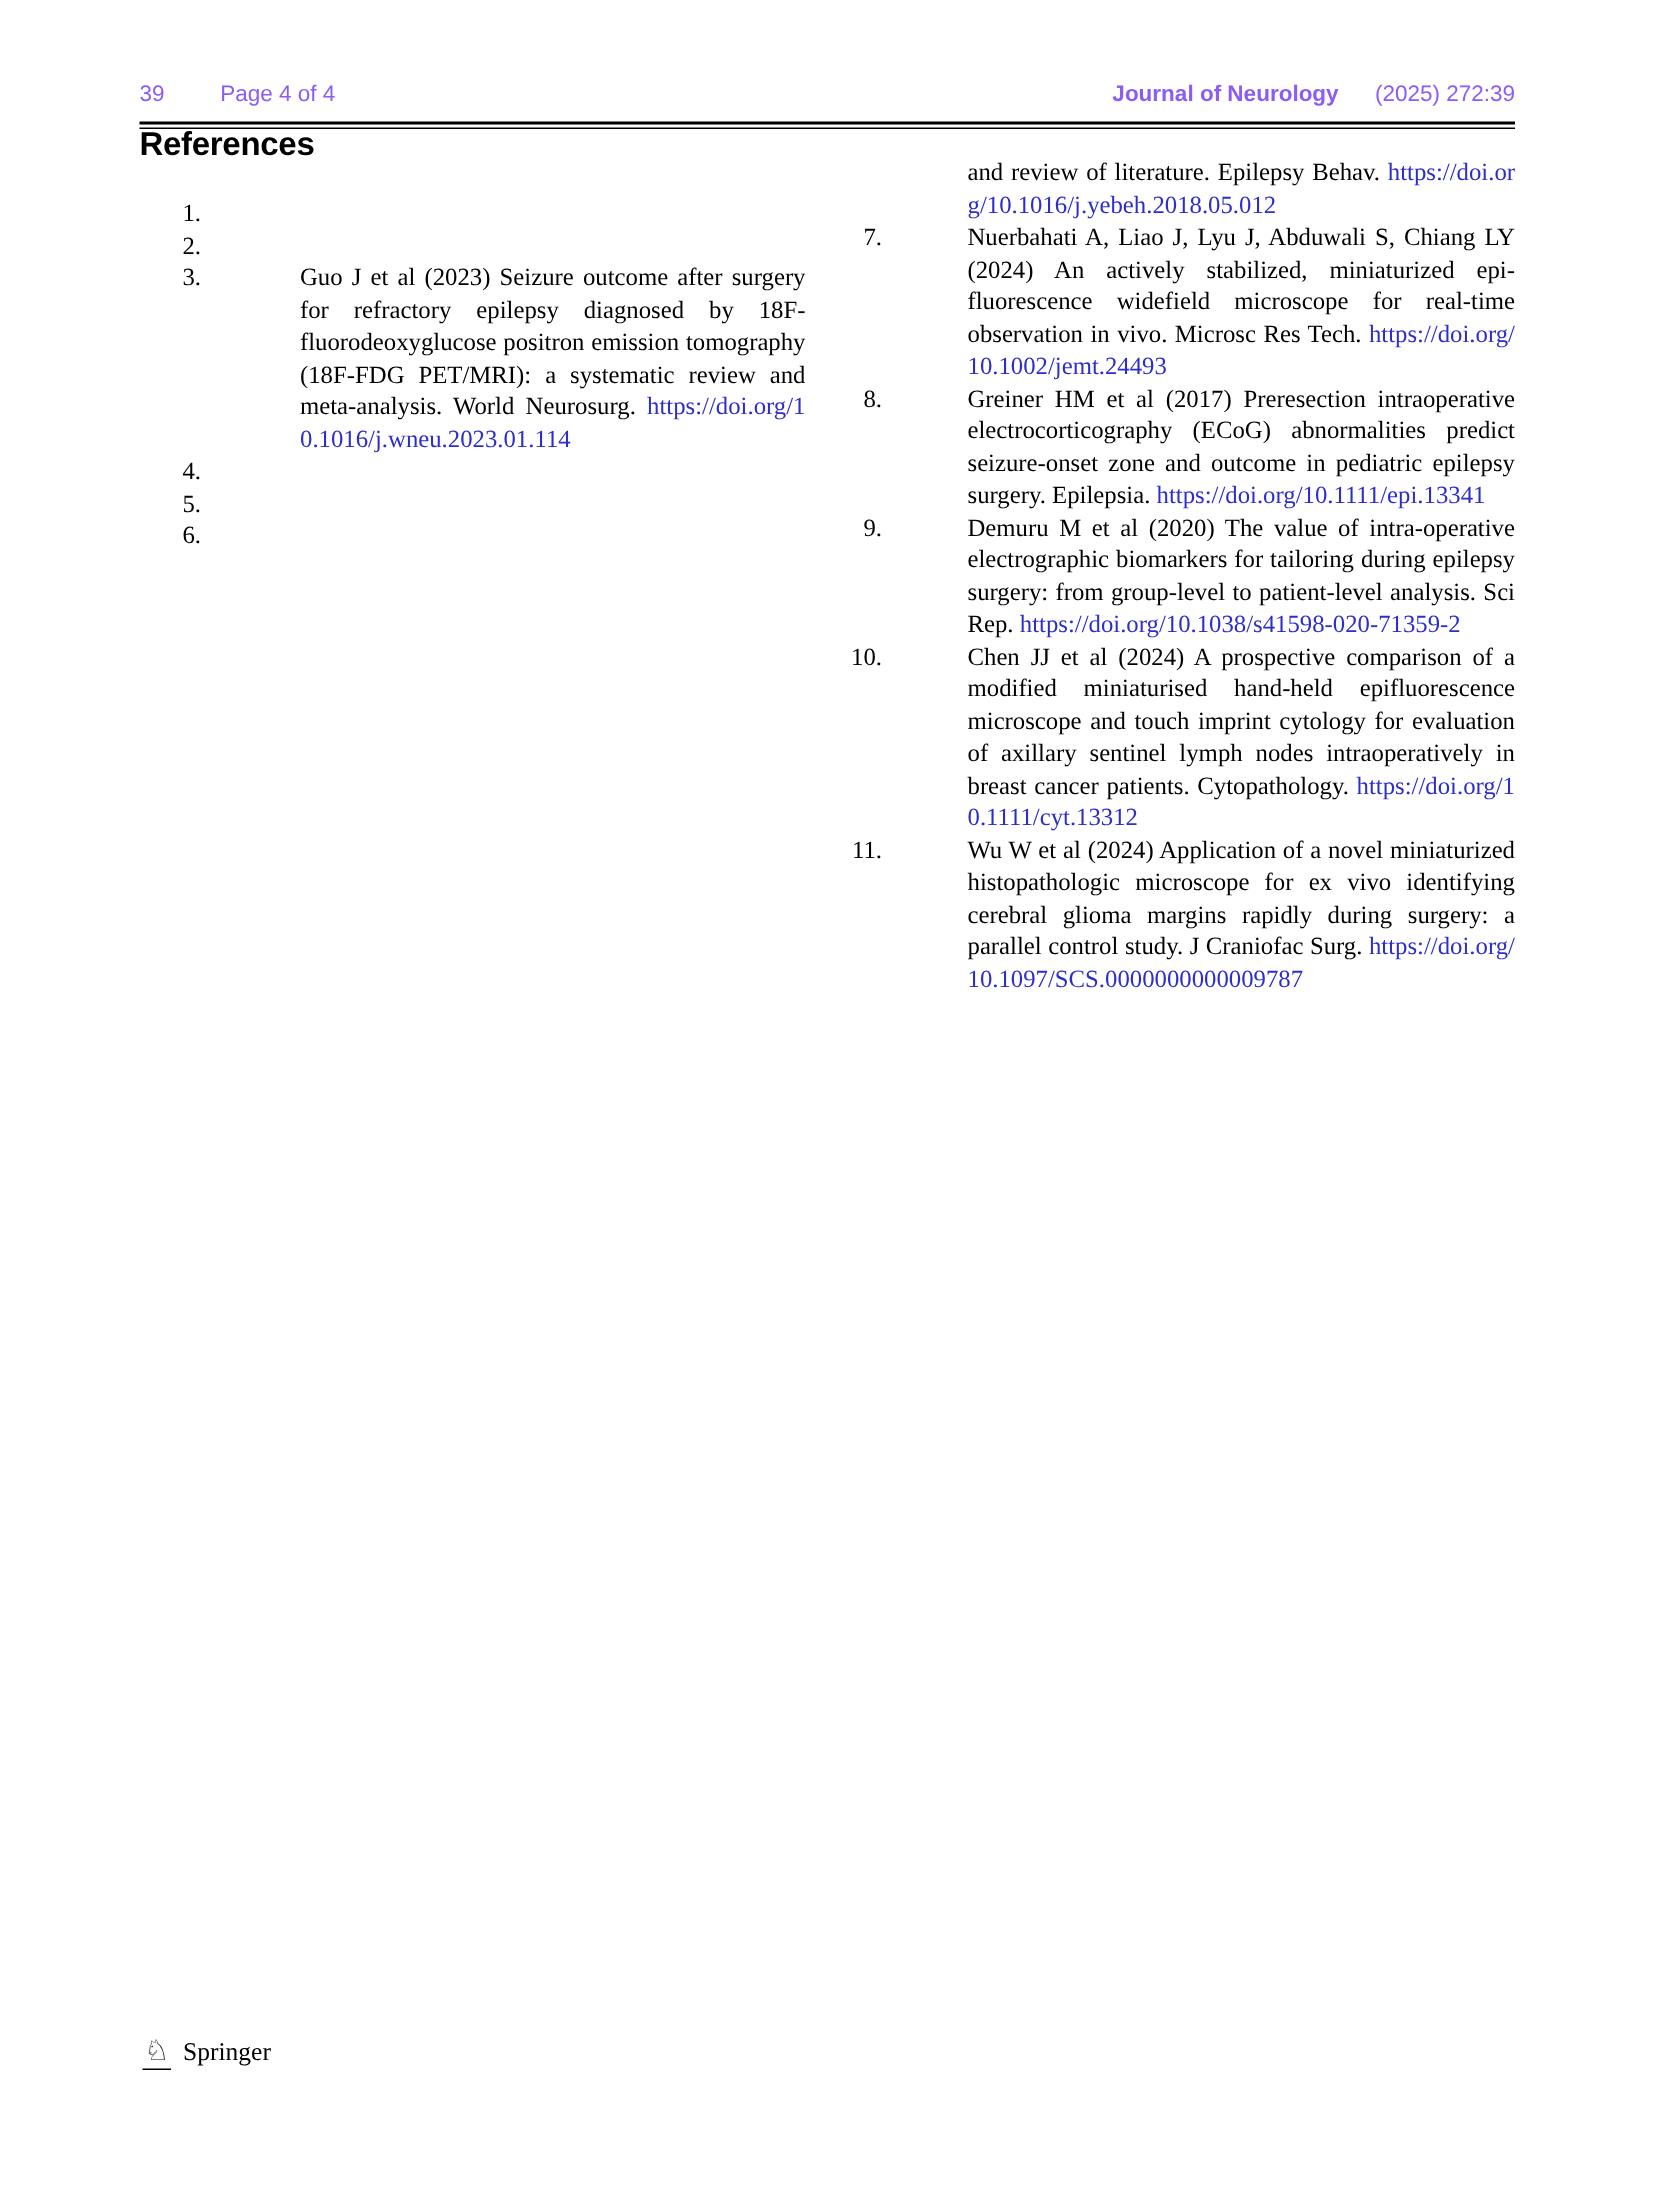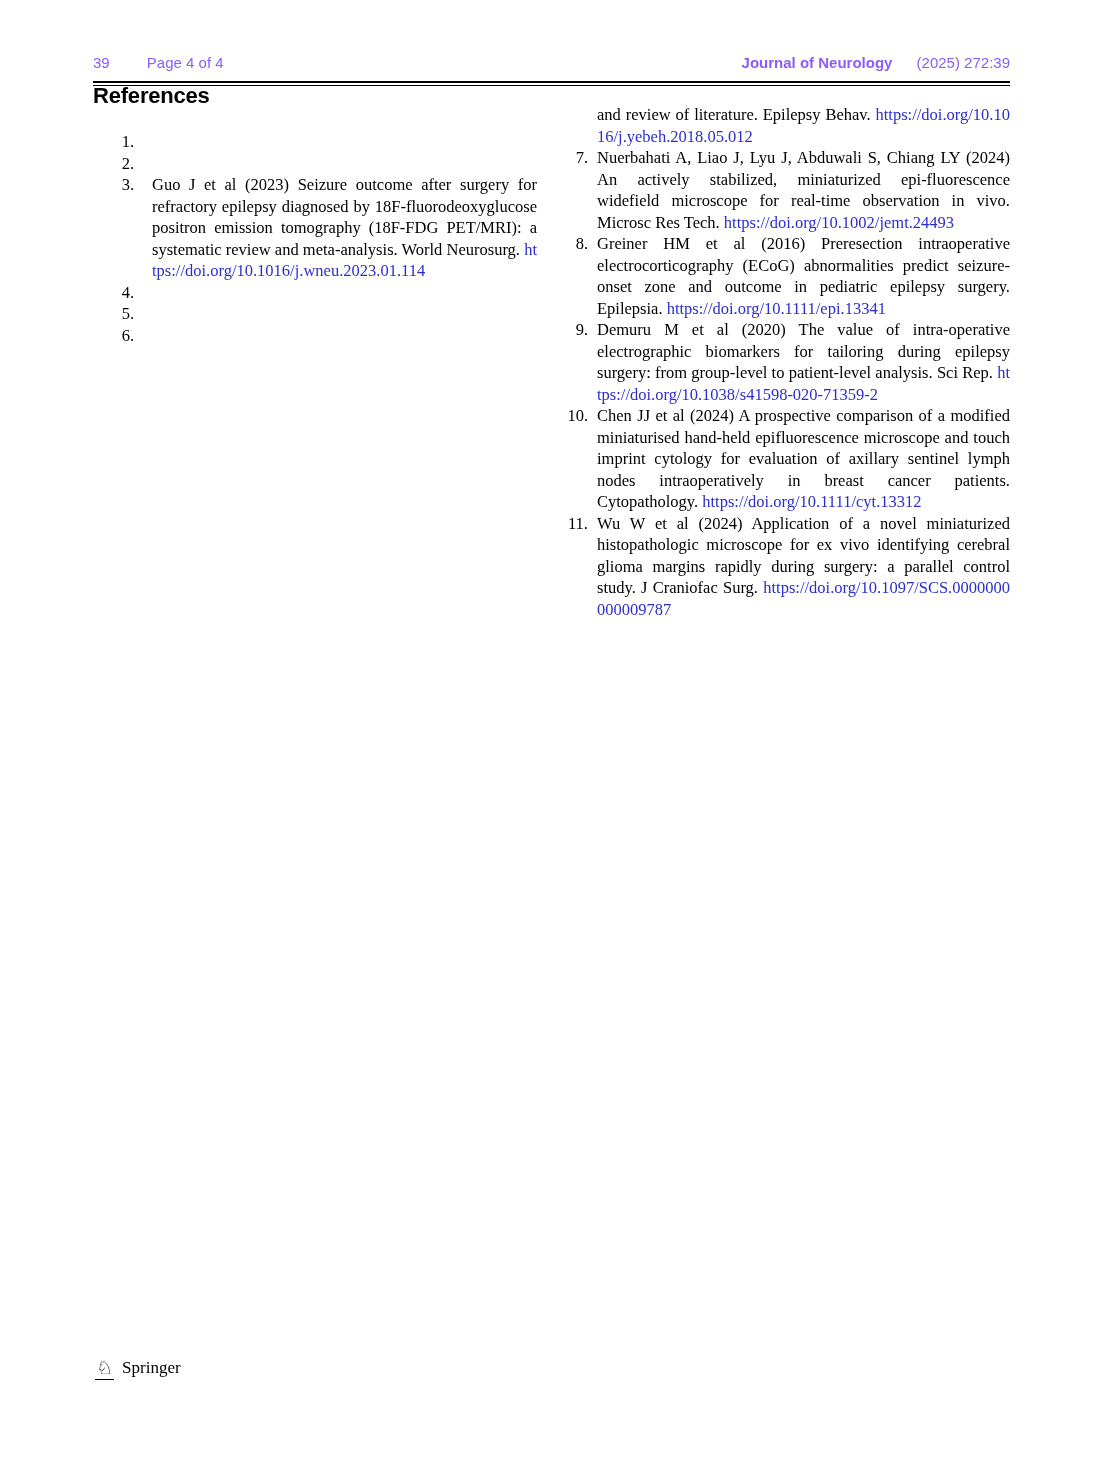--- a/index.html
+++ b/index.html
@@ -51,21 +51,21 @@
     font-family: "Liberation Sans", sans-serif;
     font-weight: 700;
     font-size: 22px;
     line-height: 27px;
     letter-spacing: -0.2px;
     margin: 0 0 22px 0;
   }
 
   ol.ref-list { list-style: none; margin: 0; padding: 0; }
 
-  .ref { display: grid; }
+  .ref { display: grid; gap: 48px; }
   .col-left  .ref { grid-template-columns: 59px 1fr; }
   .col-right .ref { grid-template-columns: 37px 1fr; }
 
   .num {
     text-align: right;
     padding-right: 18px;
   }
   .col-right .num { padding-right: 9px; }
 
   .txt {
@@ -158,21 +158,21 @@
 
   <ol class="ref-list">
 
     <li class="ref">
       <span class="num">7.</span>
       <p class="txt"><span>Nuerbahati A, Liao J, Lyu J, Abduwali S, Chiang LY (2024) An actively stabilized, miniaturized epi-fluorescence widefield microscope for real-time observation in vivo. Microsc Res Tech. </span><a class="doi">https://doi.org/10.1002/jemt.24493</a></p>
     </li>
 
     <li class="ref">
       <span class="num">8.</span>
-      <p class="txt"><span>Greiner HM et al (2016) Preresection intraoperative electrocorticography (ECoG) abnormalities predict seizure-onset zone and outcome in pediatric epilepsy surgery. Epilepsia. </span><a class="doi">https://doi.org/10.1111/epi.13341</a></p>
+      <p class="txt"><span>Greiner HM et al (2017) Preresection intraoperative electrocorticography (ECoG) abnormalities predict seizure-onset zone and outcome in pediatric epilepsy surgery. Epilepsia. </span><a class="doi">https://doi.org/10.1111/epi.13341</a></p>
     </li>
 
     <li class="ref">
       <span class="num">9.</span>
       <p class="txt"><span>Demuru M et al (2020) The value of intra-operative electrographic biomarkers for tailoring during epilepsy surgery: from group-level to patient-level analysis. Sci Rep. </span><a class="doi">https://doi.org/10.1038/s41598-020-71359-2</a></p>
     </li>
 
     <li class="ref">
       <span class="num">10.</span>
       <p class="txt"><span>Chen JJ et al (2024) A prospective comparison of a modified miniaturised hand-held epifluorescence microscope and touch imprint cytology for evaluation of axillary sentinel lymph nodes intraoperatively in breast cancer patients. Cytopathology. </span><a class="doi">https://doi.org/10.1111/cyt.13312</a></p>

